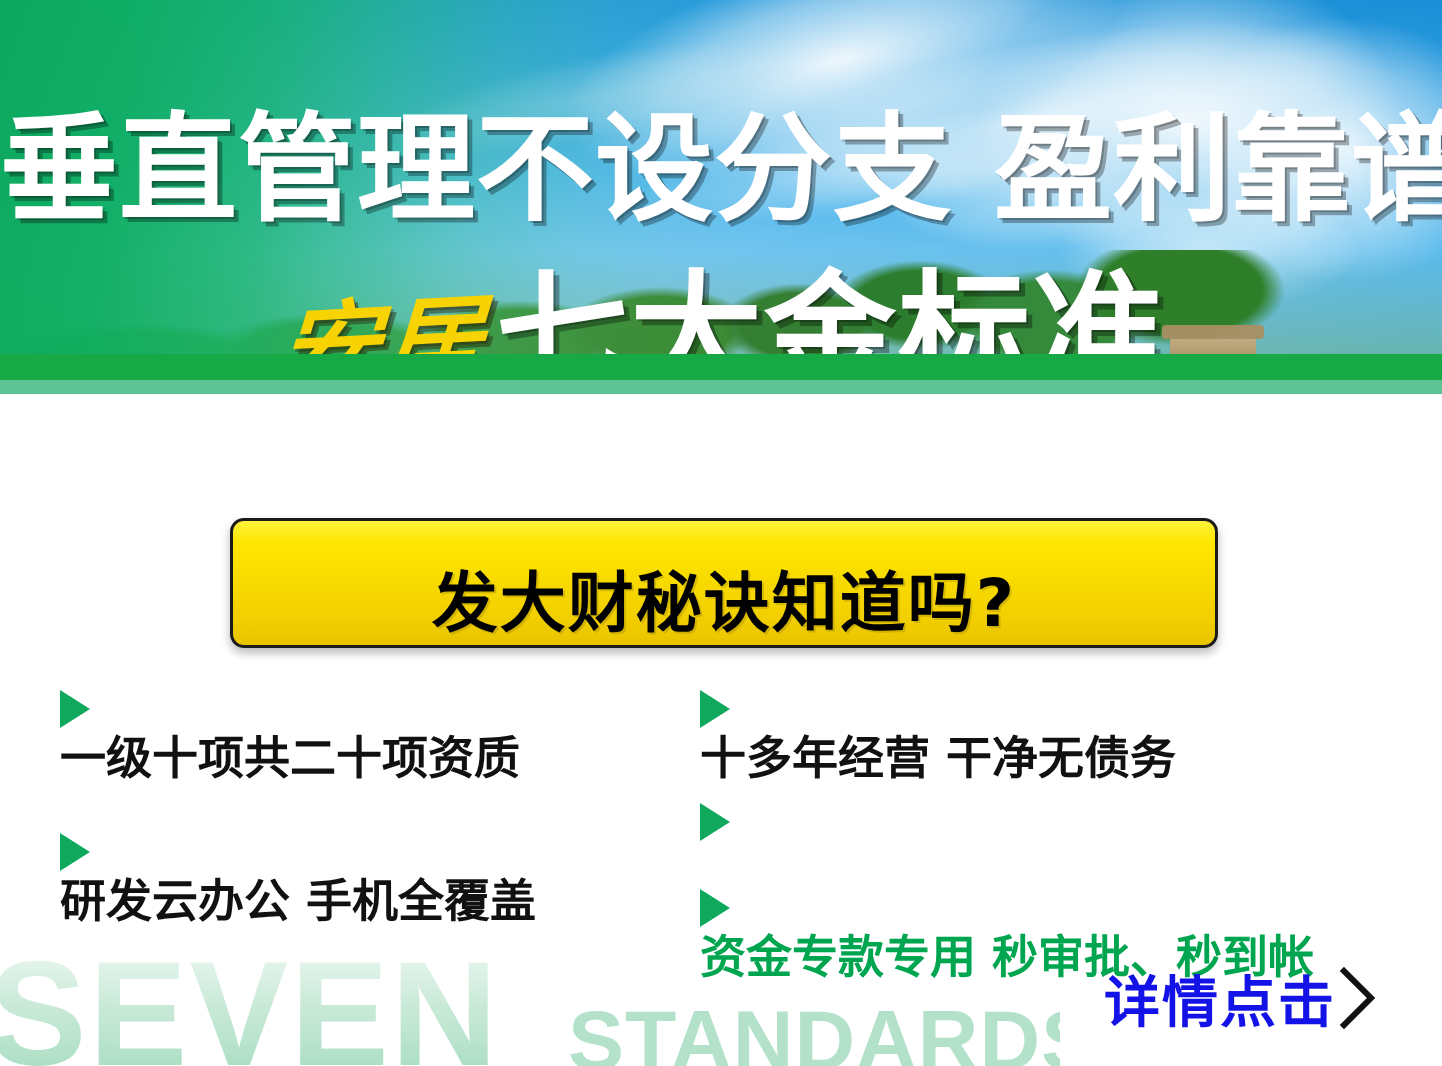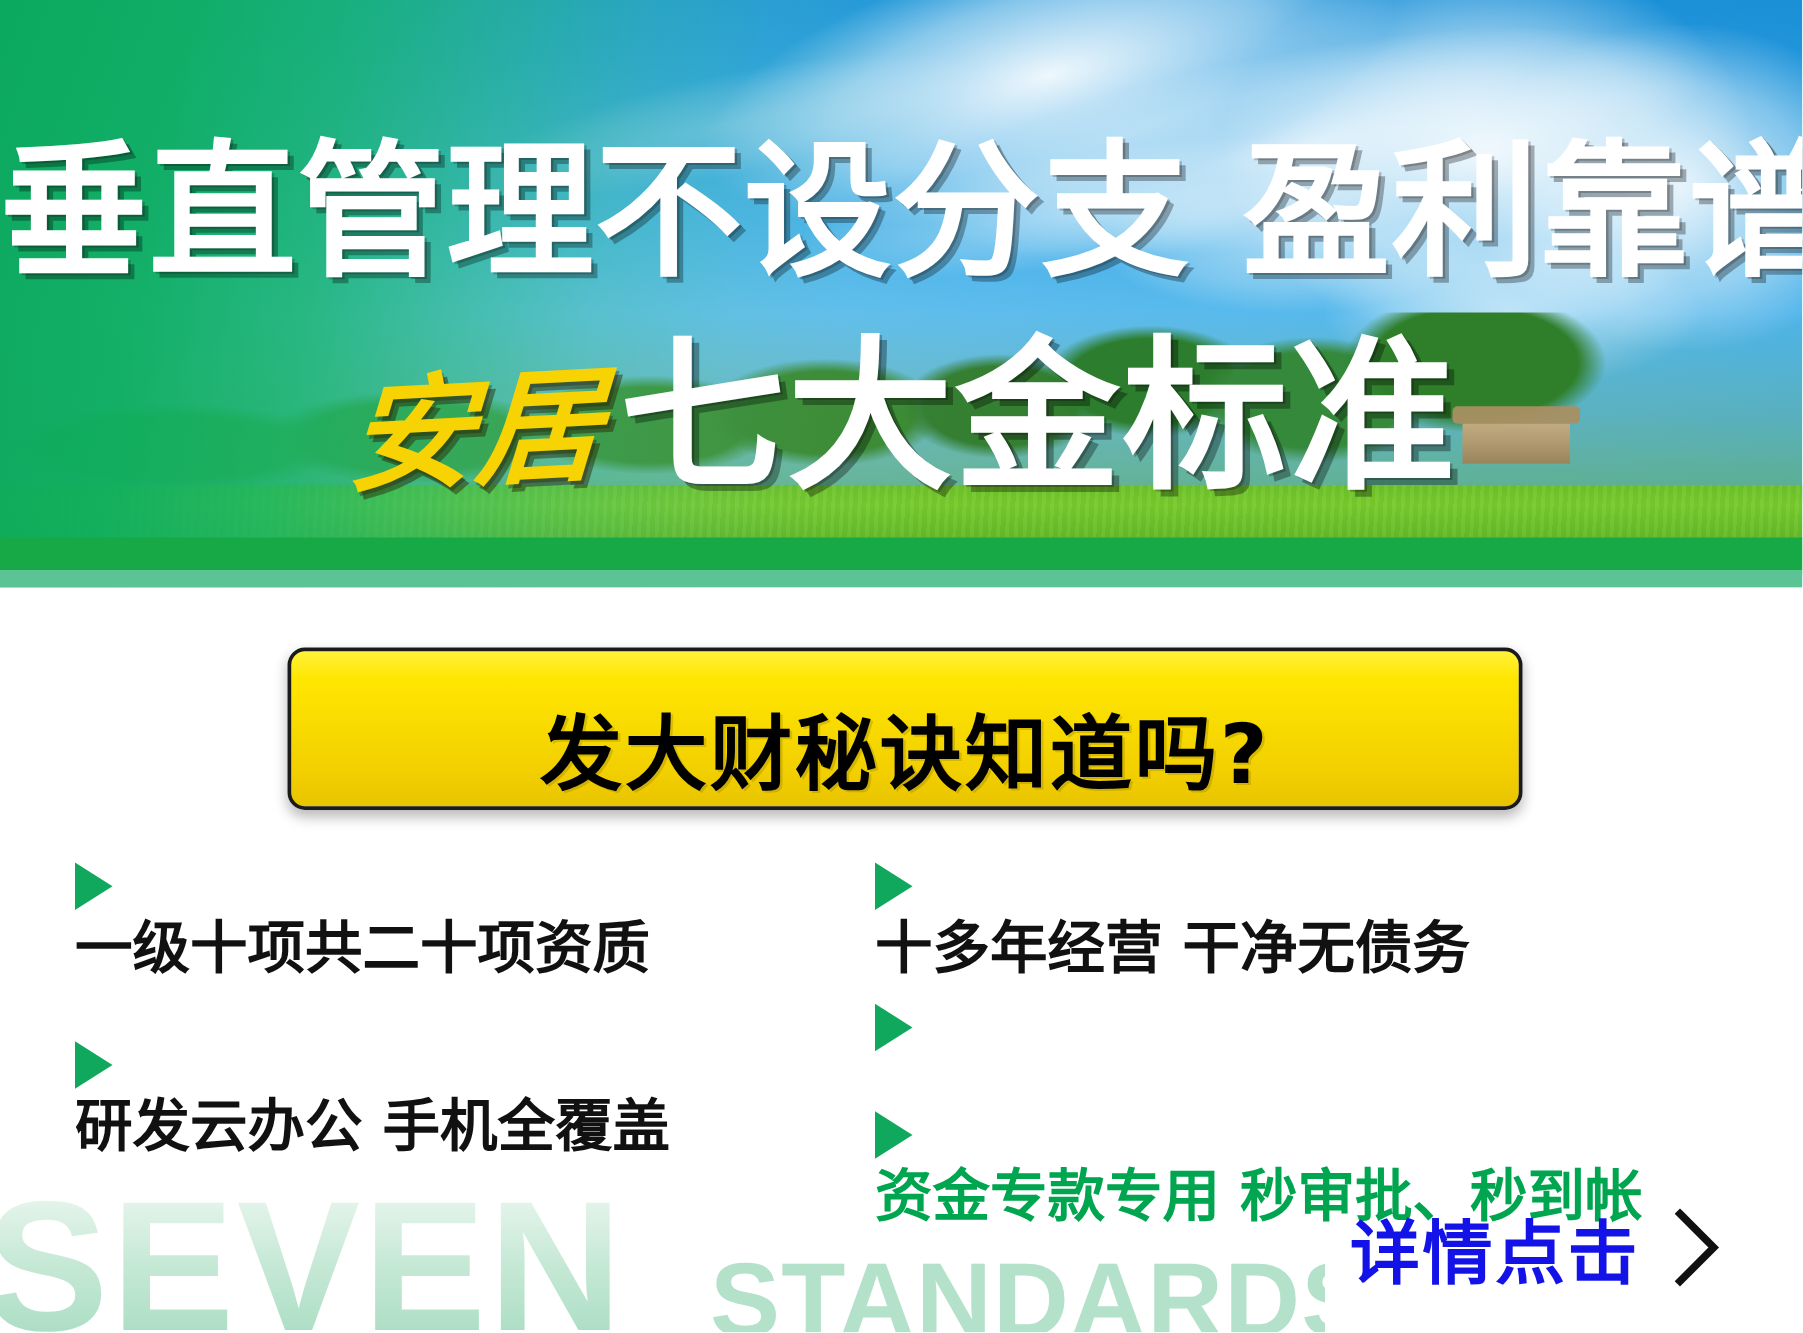--- a/index.html
+++ b/index.html
@@ -13,21 +13,21 @@
   #poster {
     position:relative;
     width:1442px; height:1066px;
     background:#ffffff;
     overflow:hidden;
   }
 
   
   .hero {
     position:absolute; left:0; top:0;
-    width:1442px; height:470px;
+    width:1442px; height:394px;
     overflow:hidden;
   }
   
   .sky {
     position:absolute; inset:0;
     background:
       linear-gradient(185deg, #1b8fd6 0%, #2ea0e2 22%, #57b9ec 48%, #8ed2f4 74%, #bde5f8 100%);
   }
   
   .cloud {
@@ -212,21 +212,21 @@
   .bl-1 { margin-bottom:30px; }
   .bl-2 { margin-bottom:26px; }
   .br-1 { }
   .br-2 { margin-bottom:34px; }
 
   .wrap2 { display:block; }
 
   
   .cta {
     position:absolute; right:62px; bottom:28px;
-    display:flex; align-items:center; gap:24px;
+    display:flex; align-items:center; 
   }
   .cta-text {
     font-family:"DejaVu Sans","Liberation Sans",sans-serif;
     font-size:56px; font-weight:bold; color:#1313e8;
     letter-spacing:2px; white-space:nowrap;
   }
   .cta-arrow { display:block; }
 </style>
 </head>
 <body>

